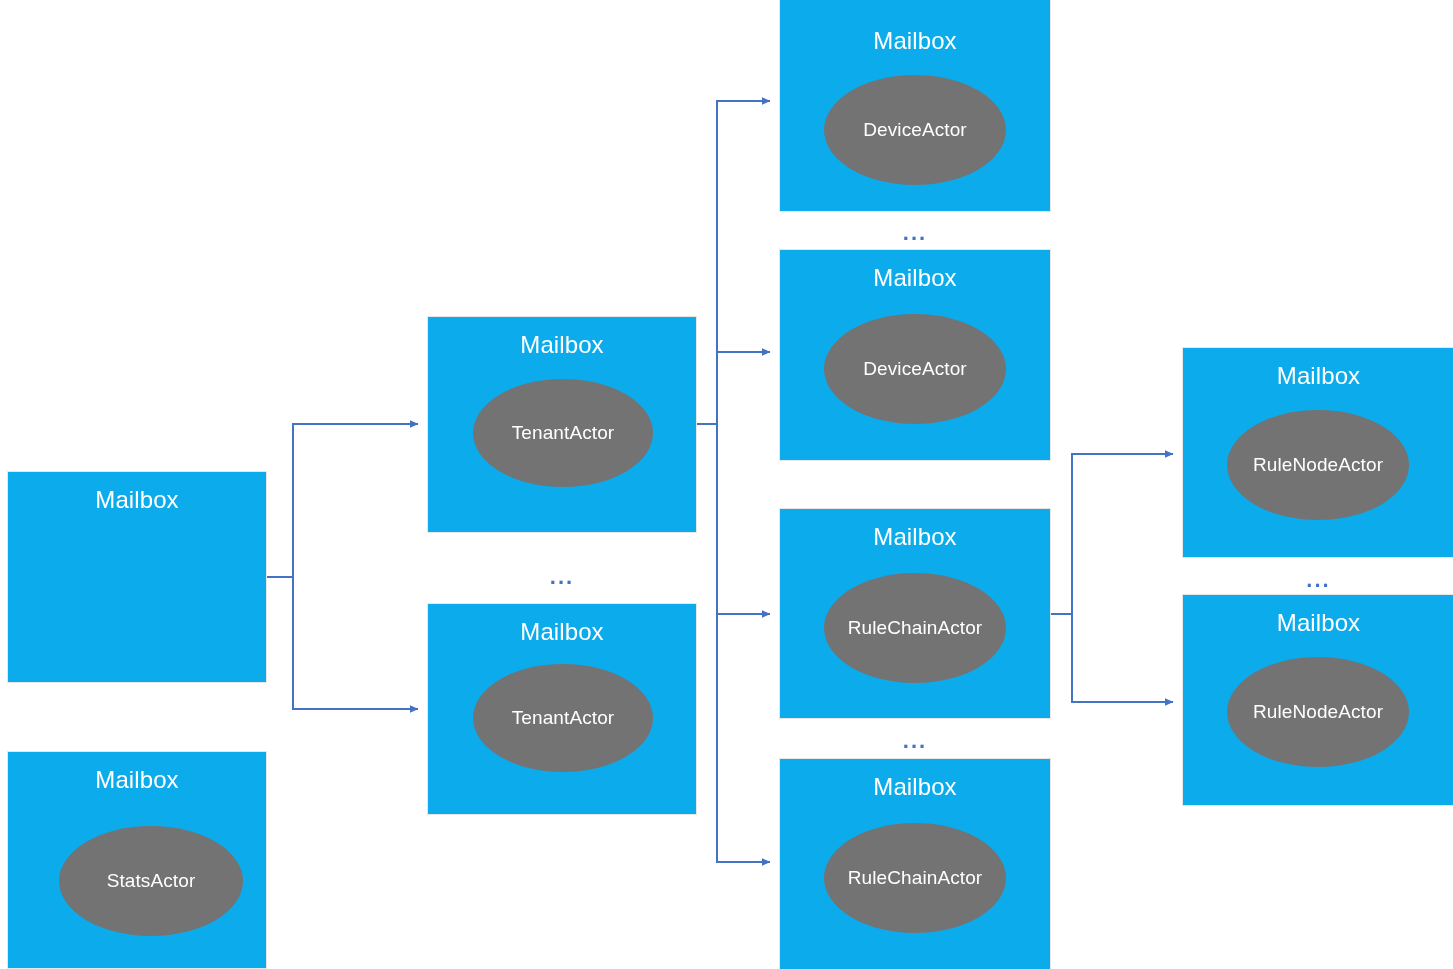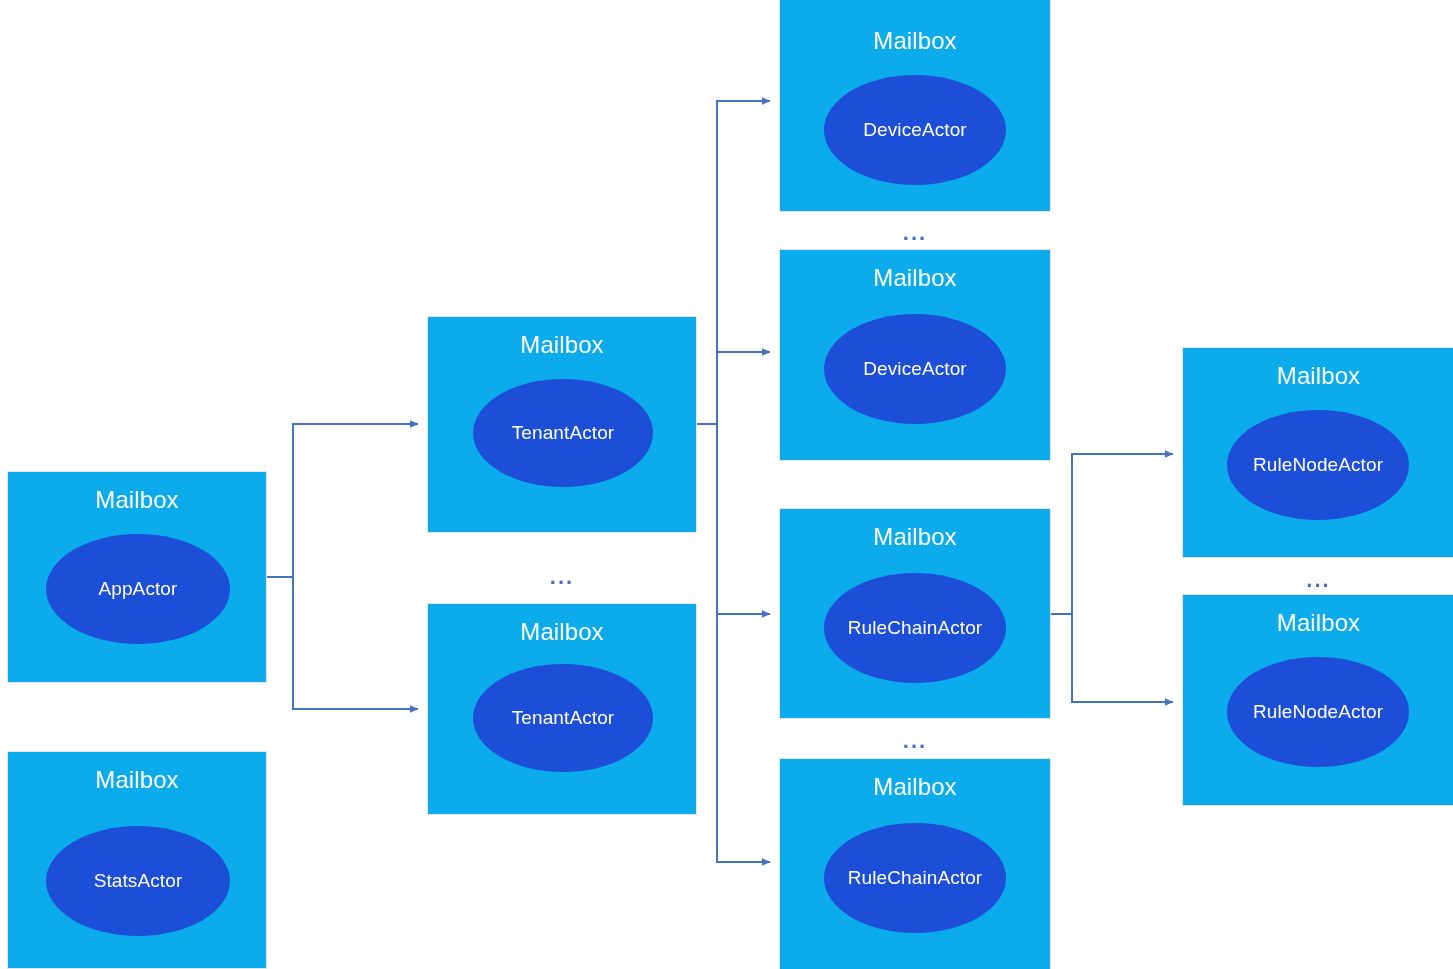--- a/index.html
+++ b/index.html
@@ -31,21 +31,21 @@
     right: 0;
     text-align: center;
     color: #ffffff;
     font-size: 24px;
     font-family: "Liberation Sans", sans-serif;
     letter-spacing: 0.1px;
     white-space: nowrap;
   }
   .actor {
     position: absolute;
-    background: #1d4ed8;
+    background: #737373;
     border-radius: 50%;
     display: flex;
     align-items: center;
     justify-content: center;
   }
   .actor-label {
     color: #ffffff;
     font-size: 19px;
     font-family: "Liberation Sans", sans-serif;
     white-space: nowrap;
@@ -98,28 +98,25 @@
     <path class="link-path" d="M717,424 L717,614 L770,614" marker-end="url(#arrowhead)"></path>
     <path class="link-path" d="M717,424 L717,862 L770,862" marker-end="url(#arrowhead)"></path>
 
     <path class="link-path" d="M1051,614 L1072,614"></path>
     <path class="link-path" d="M1072,614 L1072,454 L1173,454" marker-end="url(#arrowhead)"></path>
     <path class="link-path" d="M1072,614 L1072,702 L1173,702" marker-end="url(#arrowhead)"></path>
   </svg>
 
   <div class="mailbox" style="left:7px; top:471px; width:260px; height:212px;">
     <div class="mailbox-label">Mailbox</div>
-    <div class="actor" style="left:38px; top:62px; width:184px; height:110px;">
-      <span class="actor-label">AppActor</span>
-    </div>
   </div>
 
   <div class="mailbox" style="left:7px; top:751px; width:260px; height:218px;">
     <div class="mailbox-label">Mailbox</div>
-    <div class="actor" style="left:38px; top:74px; width:184px; height:110px;">
+    <div class="actor" style="left:51px; top:74px; width:184px; height:110px;">
       <span class="actor-label">StatsActor</span>
     </div>
   </div>
 
   <div class="mailbox" style="left:427px; top:316px; width:270px; height:217px;">
     <div class="mailbox-label">Mailbox</div>
     <div class="actor" style="left:45px; top:62px; width:180px; height:108px;">
       <span class="actor-label">TenantActor</span>
     </div>
   </div>

